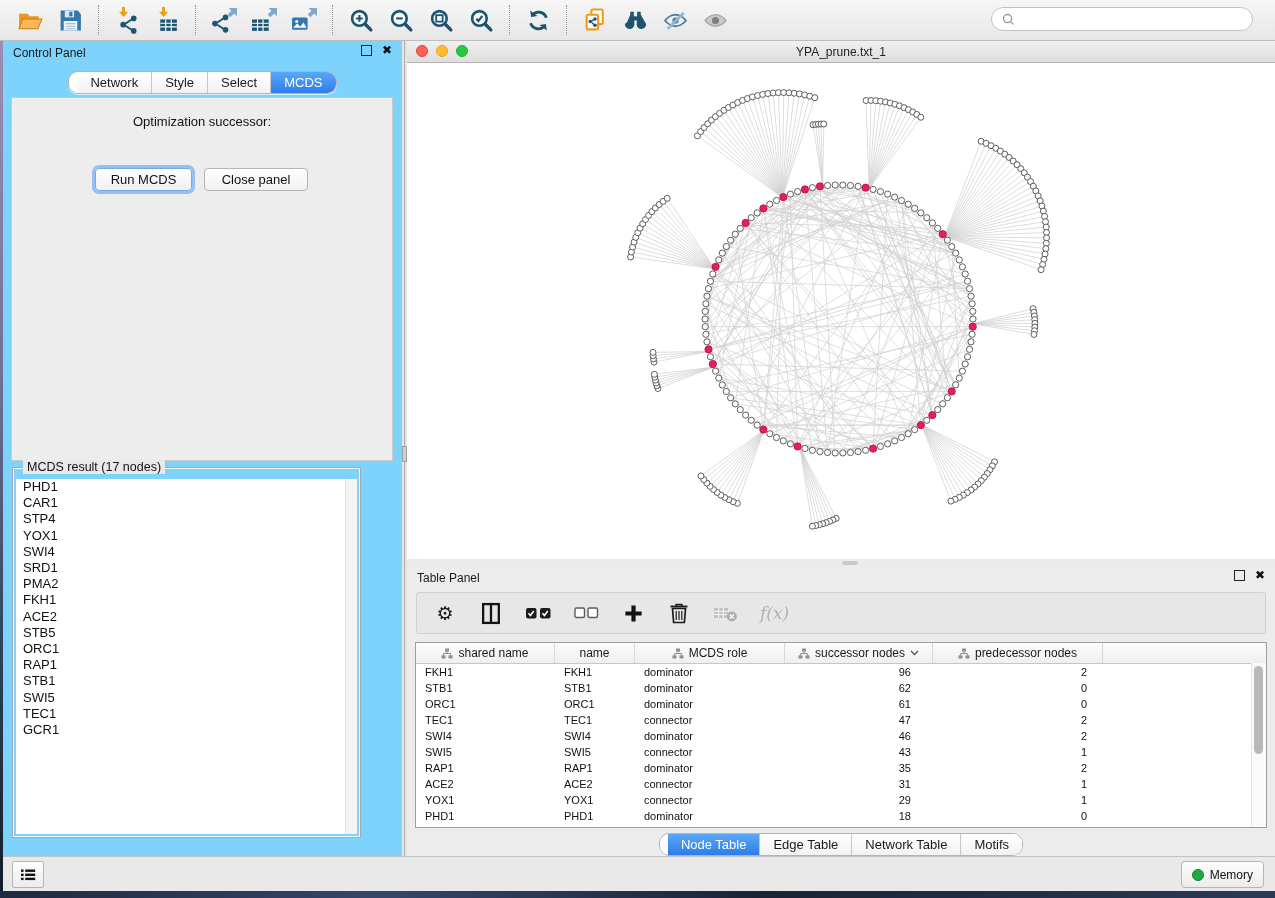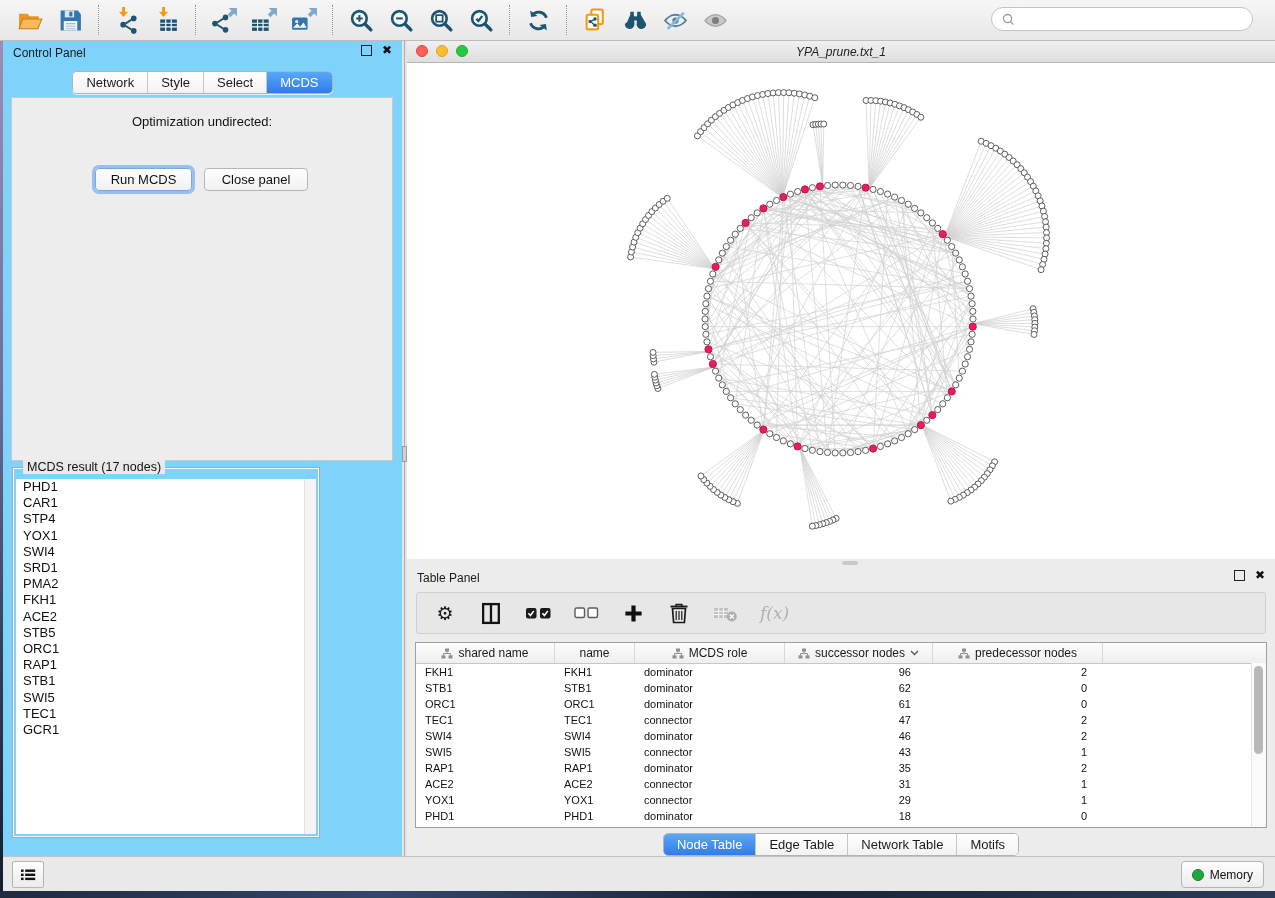--- a/index.html
+++ b/index.html
@@ -30,40 +30,40 @@
   .panel-head{height:23px;display:flex;align-items:center;font-size:12px;color:#1a1a1a;
               padding:0 10px;position:relative;}
   .win-btns{position:absolute;right:10px;top:4px;display:flex;gap:10px;align-items:center;}
   .float-btn{width:9px;height:9px;border:1.5px solid #222;display:inline-block;}
   .close-btn{font-size:12px;font-weight:bold;color:#111;line-height:9px;}
 
   
   .control-panel{position:absolute;left:3px;top:41px;width:399px;bottom:42px;
                  background:#7dd3fc;box-sizing:border-box;}
   .cp-tabs{display:flex;justify-content:center;margin-top:7px;}
-  .seg{display:inline-flex;border:1px solid #b3b3b3;border-radius:5px;overflow:hidden;
-       background:#fff;box-shadow:0 1px 0 rgba(255,255,255,.7);}
+  .seg{display:inline-flex;border:1px solid #b3b3b3;border-radius:10px;overflow:hidden;
+       background:#fff;box-shadow:0 1px 0 rgba(255,255,255,.7);padding-left:8px;}
   .seg .s{padding:3px 13px;font-size:13px;color:#1a1a1a;background:linear-gradient(#ffffff,#f2f2f2);
           border-left:1px solid #c6c6c6;cursor:default;}
   .seg .s:first-child{border-left:none;}
   .seg .s.active{background:linear-gradient(#5aa8f8,#2e7ce8);color:#fff;}
   .opt-box{position:absolute;left:8px;top:56px;width:382px;height:364px;
            background:#ededed;border:1px solid #c9c9c9;box-sizing:border-box;}
   .opt-label{text-align:center;font-size:13px;color:#111;margin-top:16px;}
   .mac-select{position:absolute;left:33px;top:38px;width:313px;height:23px;background:#fff;
            border:1px solid #b9b9b9;border-radius:4px;box-sizing:border-box;
            font-size:13px;color:#111;line-height:21px;padding-left:9px;}
   .mac-select .stepper{position:absolute;right:-1px;top:-1px;bottom:-1px;width:20px;
            border-radius:0 4px 4px 0;background:linear-gradient(#70b2fa,#2e7ce8);
            display:flex;flex-direction:column;align-items:center;justify-content:center;gap:1px;}
   .btn{position:absolute;height:23px;background:linear-gradient(#ffffff,#f0f0f0);
        border:1px solid #b5b5b5;border-radius:4px;font-size:13px;color:#111;
        display:flex;align-items:center;justify-content:center;box-sizing:border-box;}
   .btn.focus{box-shadow:0 0 0 3px rgba(106,168,238,.65);border-color:#74a9e4;}
-  .groupbox{position:absolute;left:9px;top:426px;width:308px;height:371px;
+  .groupbox{position:absolute;left:9px;top:426px;width:349px;height:371px;
             border:1px solid #a9a9a9;box-shadow:inset 0 0 0 1px #f5f5f5;box-sizing:border-box;}
   .groupbox .legend{position:absolute;top:-8px;left:10px;background:#e9e9e9;padding:0 4px;
             font-size:12.5px;color:#111;}
   .result-list{position:absolute;left:3px;right:3px;top:11px;bottom:3px;background:#fff;
             overflow:hidden;font-size:13px;color:#111;}
   .result-list .item{line-height:16.2px;padding-left:7px;}
   .result-scroll{position:absolute;right:3px;top:11px;bottom:3px;width:11px;background:#f4f4f4;
             border-left:1px solid #e2e2e2;}
 
   
@@ -71,21 +71,21 @@
   .vsplit:before{content:"";position:absolute;left:2px;top:0;bottom:0;width:1px;background:#aeaeae;}
   .vsplit .handle{position:absolute;left:0;top:405px;width:5px;height:16px;background:#cfcfcf;
             border:1px solid #9f9f9f;box-sizing:border-box;}
   .hsplit{position:absolute;left:407px;top:559px;right:0;height:7px;background:#ebebeb;}
   .hsplit .handle{position:absolute;left:435px;top:2px;width:16px;height:4px;background:#c9c9c9;border-radius:2px;}
 
   
   .network-panel{position:absolute;left:407px;top:41px;width:868px;height:518px;background:#fff;}
   .net-titlebar{height:21px;background:linear-gradient(#f0f0f0,#dedede);
             border-bottom:1px solid #b5b5b5;position:relative;display:flex;align-items:center;justify-content:center;}
-  .net-title{font-size:12px;color:#222;font-style:italic;}
+  .net-title{font-size:12px;color:#222;}
   .lights{position:absolute;left:9px;top:4px;display:flex;gap:8px;}
   .light{width:12px;height:12px;border-radius:50%;}
   .net-canvas{position:absolute;left:0;top:22px;right:0;bottom:0;background:#fff;overflow:hidden;}
 
   
   .table-panel{position:absolute;left:407px;top:566px;right:0;height:290px;background:#ececec;}
   .tp-toolbar{position:absolute;left:9px;top:26px;right:9px;height:42px;background:#e7e7e7;
             border:1px solid #d0d0d0;border-radius:3px;display:flex;align-items:center;
             box-sizing:border-box;padding-left:16px;gap:22px;}
   .tp-icon{display:inline-flex;align-items:center;justify-content:center;min-width:24px;height:26px;}
@@ -288,21 +288,21 @@
     <div class="cp-tabs">
         <div class="seg" id="cp-tabseg">
           <span class="s">Network</span>
           <span class="s">Style</span>
           <span class="s">Select</span>
           <span class="s active">MCDS</span>
         </div>
       </div>
 
     <div class="opt-box">
-      <div class="opt-label">Optimization undirected:</div>
+      <div class="opt-label">Optimization successor:</div>
       <div class="btn focus" style="left:83px;top:70px;width:97px;">
           <span>Run MCDS</span>
         </div>
       <div class="btn" style="left:192px;top:70px;width:104px;justify-content:center;">
           <span>Close panel</span>
         </div>
     </div>
 
     <div class="groupbox">
       <span class="legend">MCDS result (17 nodes)</span>

